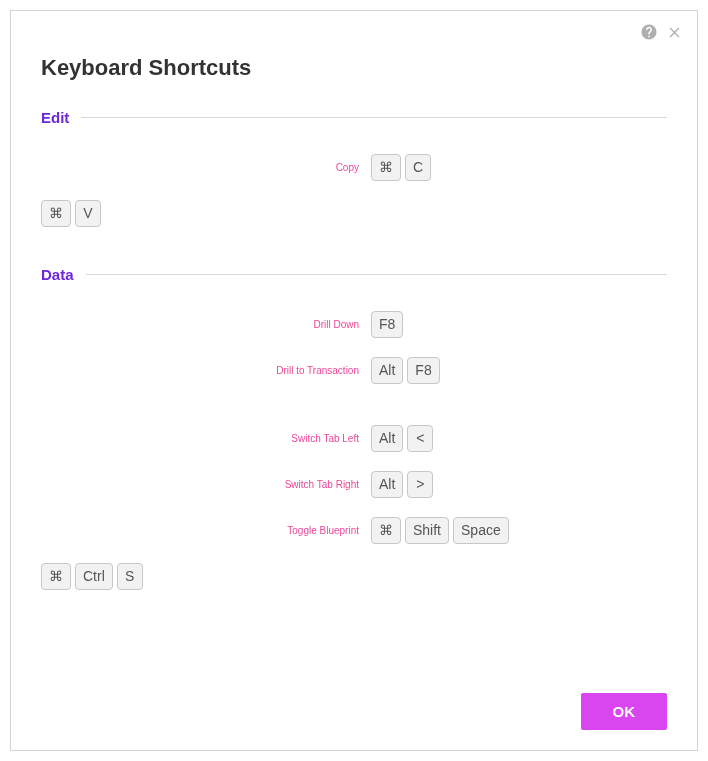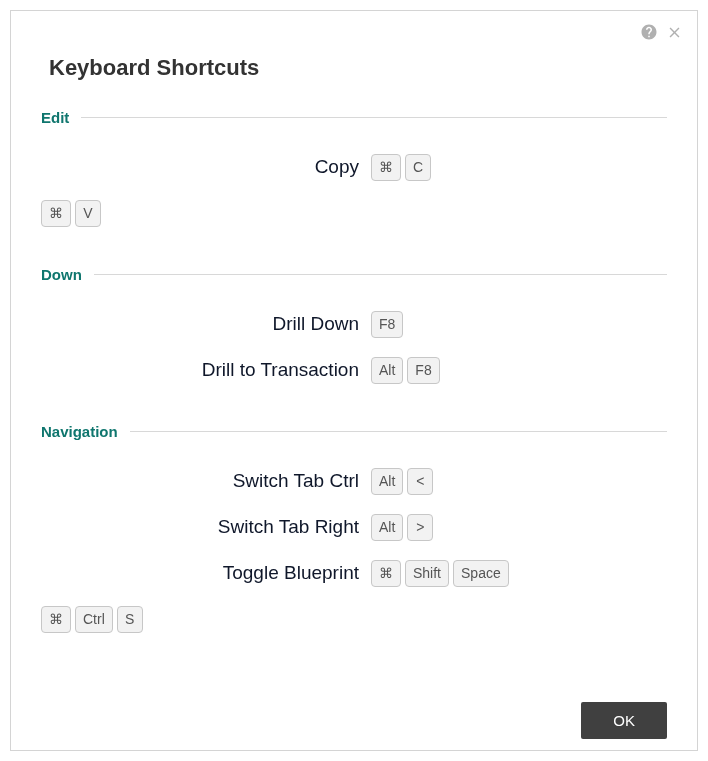--- a/index.html
+++ b/index.html
@@ -40,54 +40,53 @@
       display: inline-flex;
       align-items: center;
       justify-content: center;
     }
     .title {
       font-size: 22px;
       font-weight: bold;
       color: #333;
       margin-top: 24px;
       margin-bottom: 28px;
-      margin-left: 8px;
     }
     .section {
       margin-bottom: 22px;
     }
     .section-header {
       display: flex;
       align-items: center;
       margin-bottom: 26px;
     }
     .section-title {
       font-size: 15px;
       font-weight: bold;
-      color: #0f766e;
+      color: #6d28d9;
       padding-right: 12px;
       white-space: nowrap;
     }
     .section-rule {
       flex: 1;
       height: 1px;
       background: #d8d8d8;
     }
     .shortcut-row {
       display: flex;
       align-items: center;
       margin-bottom: 16px;
       min-height: 30px;
     }
     .shortcut-label {
       width: 330px;
       text-align: right;
       padding-right: 12px;
-      font-size: 19px;
-      color: #0f172a;
+      font-size: 10px;
+      color: #ec4899;
     }
     .shortcut-keys {
       display: flex;
       gap: 4px;
       align-items: center;
     }
     .key {
       display: inline-flex;
       align-items: center;
       justify-content: center;
@@ -101,25 +100,25 @@
       font-size: 14px;
       font-family: Arial, sans-serif;
     }
     .footer {
       margin-top: auto;
       display: flex;
       justify-content: flex-end;
       padding-top: 30px;
     }
     .ok-button {
-      background: #404040;
+      background: #d946ef;
       color: #fff;
       border: none;
       font-size: 15px;
-      font-weight: normal;
+      font-weight: bold;
       padding: 10px 32px;
       cursor: pointer;
       border-radius: 2px;
     }
   </style>
 </head>
 <body>
 
 <div class="dialog">
 
@@ -153,45 +152,41 @@
     <div class="shortcut-row">
       <span class="shortcut-keys">
         <span class="key">⌘</span>
         <span class="key">V</span>
       </span>
     </div>
   </div>
 
   <div class="section">
     <div class="section-header">
-      <span class="section-title">Down</span>
+      <span class="section-title">Data</span>
       <span class="section-rule"></span>
     </div>
     <div class="shortcut-row">
       <span class="shortcut-label">Drill Down</span>
       <span class="shortcut-keys">
         <span class="key">F8</span>
       </span>
     </div>
     <div class="shortcut-row">
       <span class="shortcut-label">Drill to Transaction</span>
       <span class="shortcut-keys">
         <span class="key">Alt</span>
         <span class="key">F8</span>
       </span>
     </div>
   </div>
 
   <div class="section">
-    <div class="section-header">
-      <span class="section-title">Navigation</span>
-      <span class="section-rule"></span>
-    </div>
-    <div class="shortcut-row">
-      <span class="shortcut-label">Switch Tab Ctrl</span>
+    <div class="shortcut-row">
+      <span class="shortcut-label">Switch Tab Left</span>
       <span class="shortcut-keys">
         <span class="key">Alt</span>
         <span class="key">&lt;</span>
       </span>
     </div>
     <div class="shortcut-row">
       <span class="shortcut-label">Switch Tab Right</span>
       <span class="shortcut-keys">
         <span class="key">Alt</span>
         <span class="key">&gt;</span>

